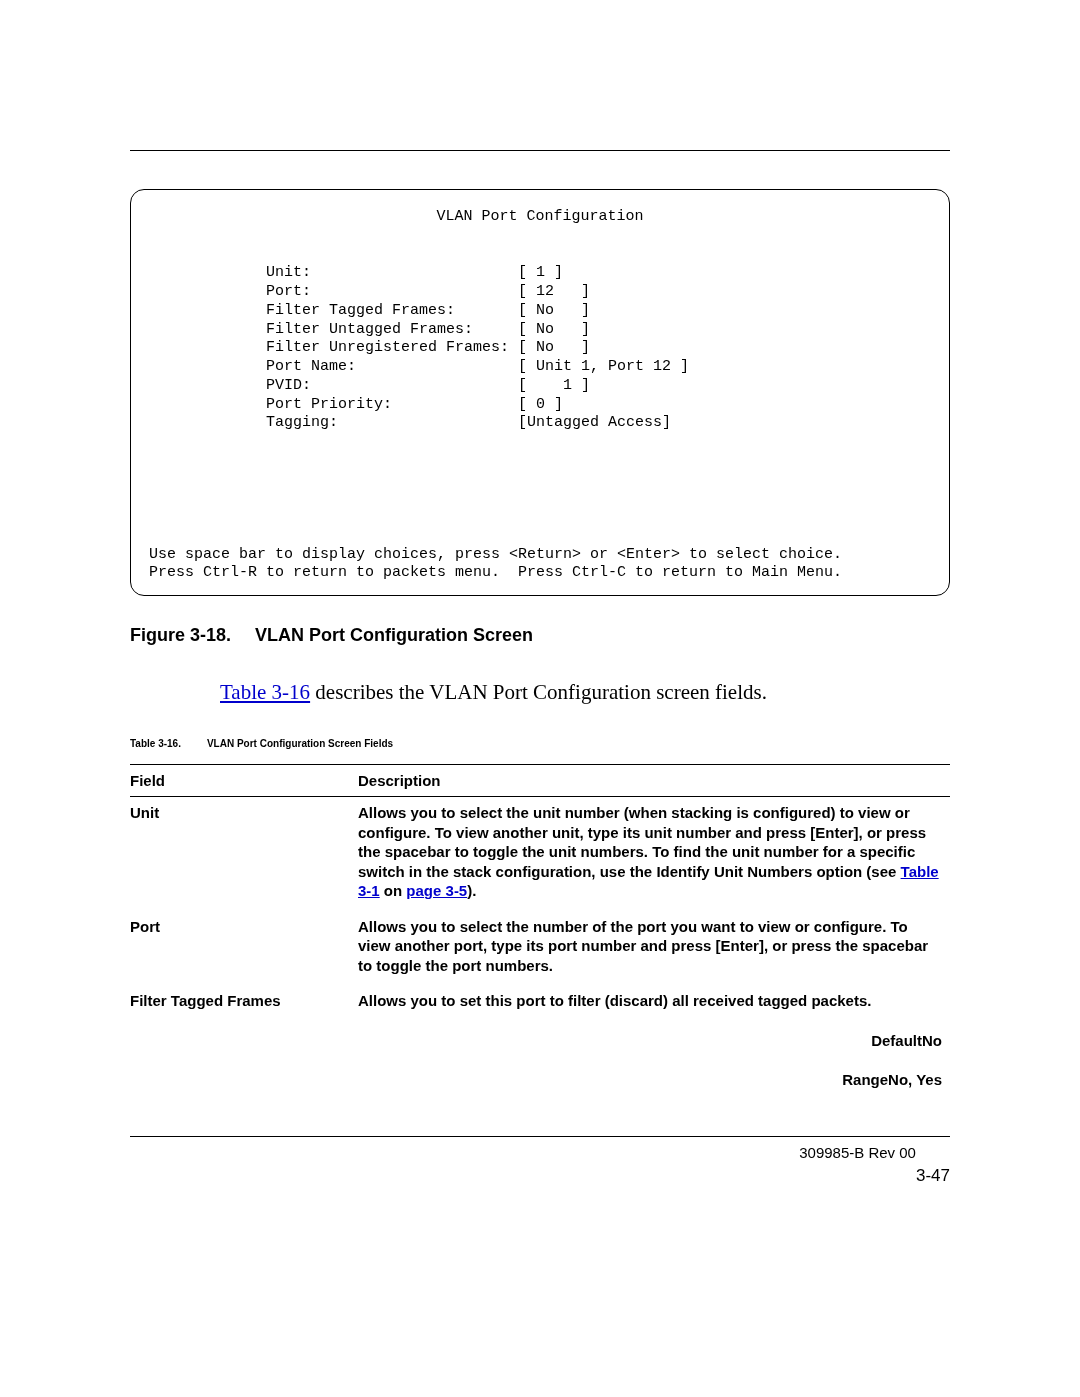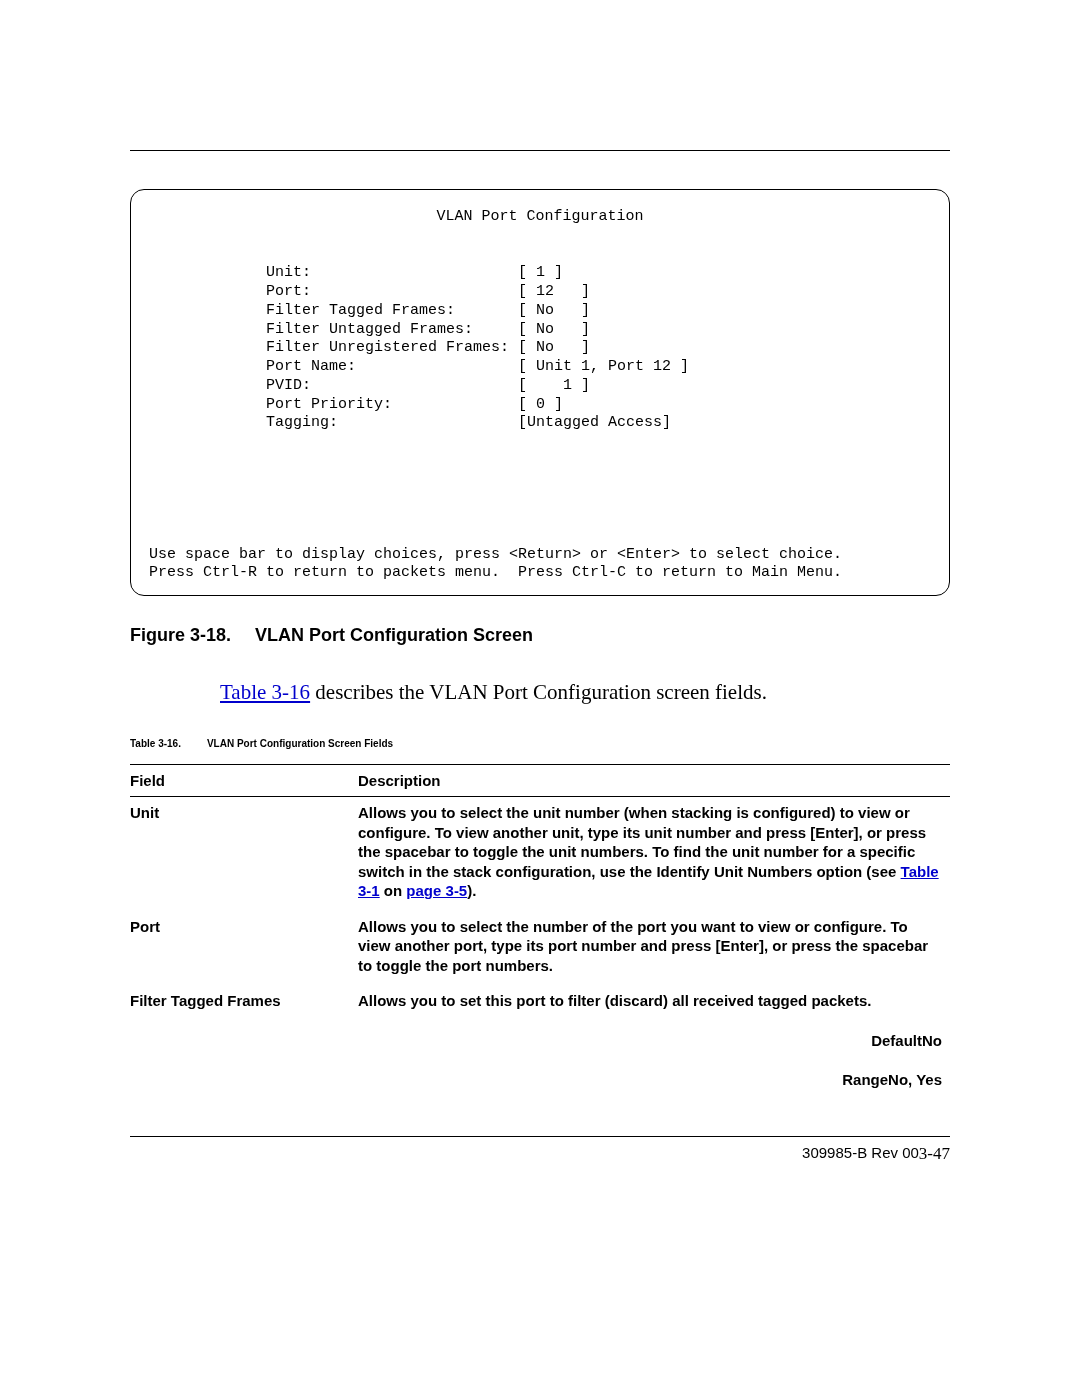--- a/index.html
+++ b/index.html
@@ -83,21 +83,21 @@
   .footer-rule {
     border: 0;
     border-top: 1.5px solid #000;
     margin: 36px 0 6px 0;
   }
   .footer {
     display: flex;
     justify-content: flex-end;
     font-size: 15px;
   }
-  .footer .pn { font-family: Liberation Serif, serif; font-size: 17px; }
+  .footer .pn { font-family: Liberation Sans, sans-serif; font-size: 17px; margin-top: 22px; }
 </style>
 </head>
 <body>
 
 <div class="page">
 
   <hr class="header-rule">
 
   <div class="console-box"><div style="text-align:center">VLAN Port Configuration</div>
 <span> </span>

